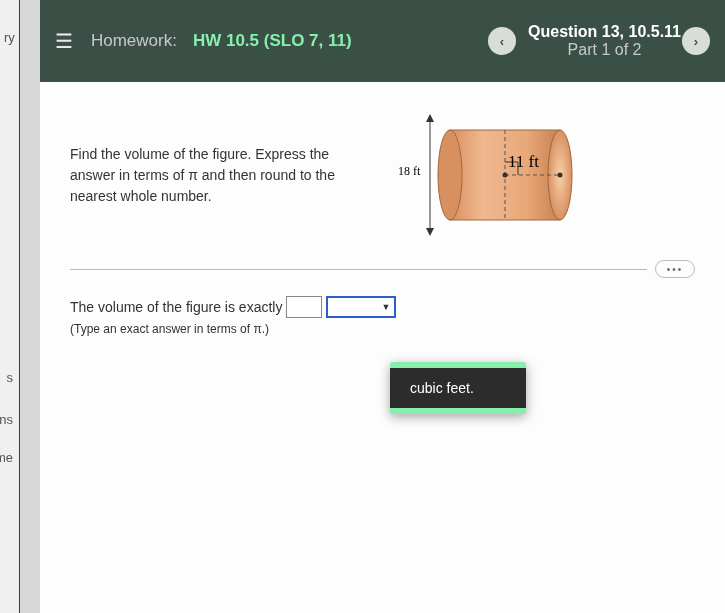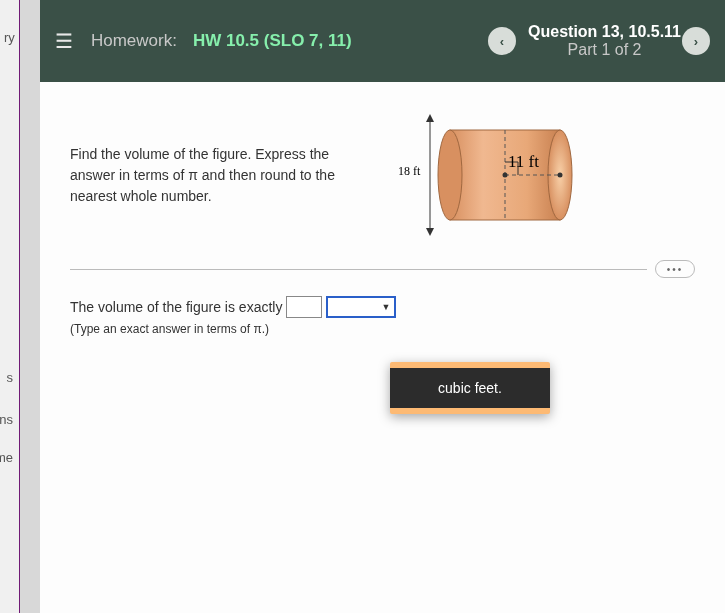--- a/index.html
+++ b/index.html
@@ -30,21 +30,21 @@
     .hr-row { display: flex; align-items: center; margin: 18px 0; }
     .hr-line { flex: 1; border-top: 1px solid #bbb; }
     .dots-btn { width: 40px; height: 18px; border: 1px solid #bbb; border-radius: 9px; display: flex; align-items: center; justify-content: center; margin-left: 8px; cursor: pointer; font-size: 10px; color: #666; letter-spacing: 2px; }
     
     .answer-row { font-size: 14px; color: #333; display: flex; align-items: center; gap: 4px; flex-wrap: wrap; }
     .input-box2 { width: 36px; height: 22px; border: 1px solid #888; background: #fff; }
     .dropdown-trigger { width: 70px; height: 22px; border: 2px solid #2a5fc9; background: #fff; display: flex; align-items: center; justify-content: flex-end; padding-right: 4px; cursor: pointer; }
     .dropdown-arrow { font-size: 9px; color: #333; }
     .hint { font-size: 12px; color: #333; margin-top: 4px; }
     
-    .dropdown-menu { position: absolute; left: 350px; top: 280px; width: 160px; background: #fdba74; box-shadow: 0 3px 12px rgba(0,0,0,0.35); border-radius: 2px; padding: 6px 0; text-align: center; }
+    .dropdown-menu { position: absolute; left: 350px; top: 280px; width: 136px; background: #86efac; box-shadow: 0 3px 12px rgba(0,0,0,0.35); border-radius: 2px; padding: 6px 0; }
     .dropdown-item { padding: 12px 20px; font-size: 14px; cursor: pointer; color: #333; }
     .dropdown-item.selected { background: #2c2c2c; color: #fff; }
   </style>
 </head>
 <body>
 
 <div class="left-strip">
   <div class="left-label" style="left:4px; top:30px;">ry</div>
   <div class="left-label" style="right:6px; top:370px;">s</div>
   <div class="left-label" style="right:6px; top:412px;">ns</div>

